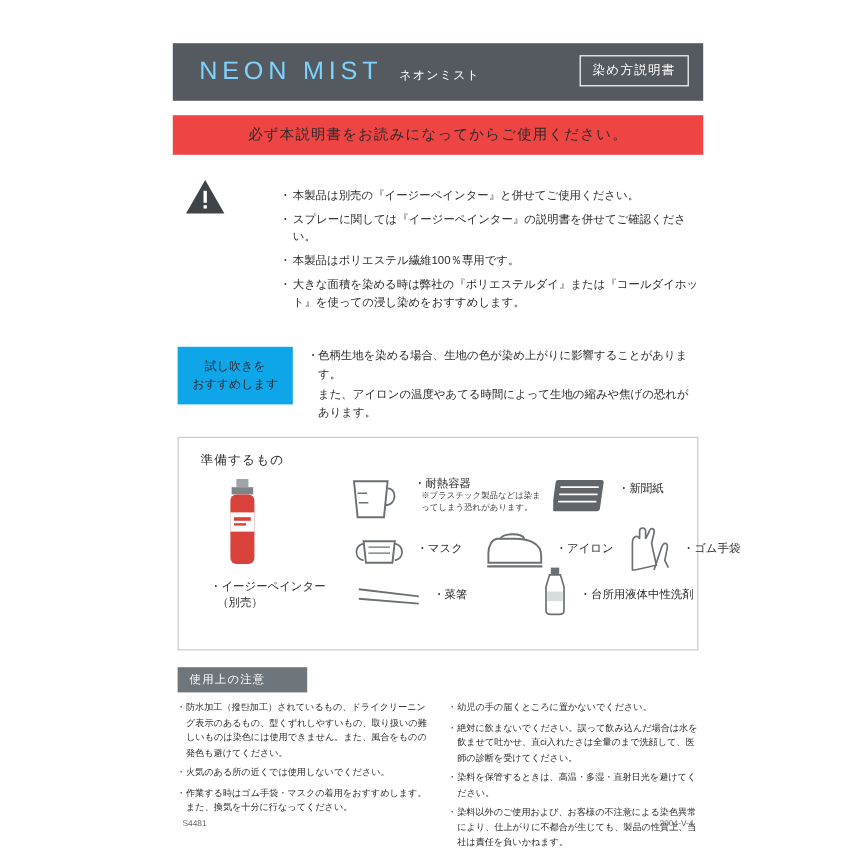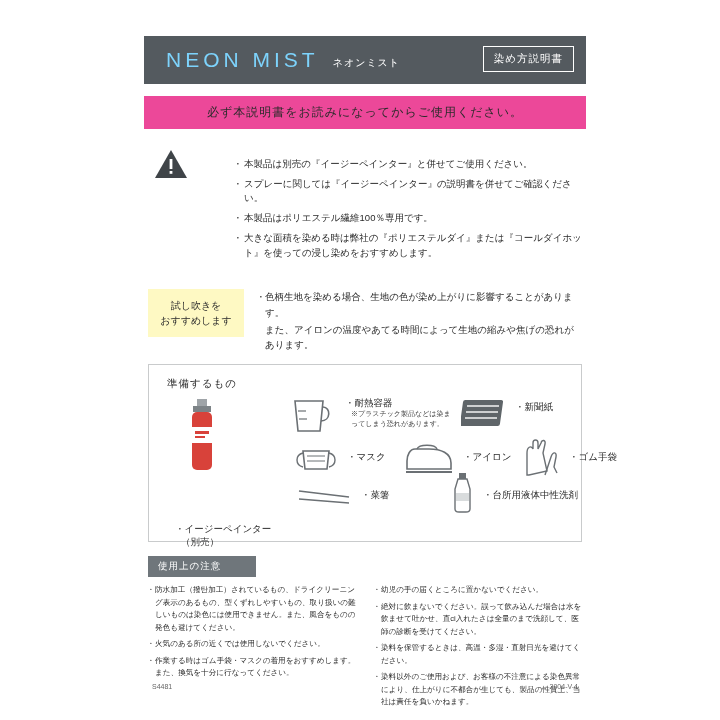--- a/index.html
+++ b/index.html
@@ -42,21 +42,21 @@
     position:absolute;right:12px;top:10px;
     border:1px solid #ffffff;
     color:#ffffff;
     font-size:10.5px;
     padding:5px 10px;
     letter-spacing:1px;
   }
   
   .notice{
     margin:12px 14px 0 14px;
-    background:#ec4899;
+    background:#ef4444;
     text-align:center;
     font-size:12px;
     padding:8px 0;
     letter-spacing:1px;
   }
   
   .warn{
     display:flex;
     margin:12px 18px 0 18px;
   }
@@ -82,21 +82,21 @@
     content:"・";position:absolute;left:-1px;top:0;
   }
   
   .test{
     display:flex;
     margin:8px 18px 0 18px;
     align-items:flex-start;
   }
   .test-label{
     width:96px;flex:0 0 96px;
-    background:#fef9c3;
+    background:#0ea5e9;
     font-size:10px;
     text-align:center;
     padding:9px 0;
     line-height:1.5;
   }
   .test-body{
     flex:1;padding-left:12px;
     font-size:9.5px;line-height:1.6;
   }
   .test-body p{margin:0 0 2px 0;position:relative;padding-left:9px;}
@@ -193,21 +193,21 @@
       <div class="item" style="left:38px;top:34px;width:60px;">
         <svg width="30" height="78" viewBox="0 0 30 78">
           <rect x="10" y="0" width="10" height="7" fill="#9fa4a8"></rect>
           <rect x="6" y="7" width="18" height="6" fill="#7d8387"></rect>
           <rect x="5" y="13" width="20" height="58" rx="5" fill="#d8423a"></rect>
           <rect x="5" y="28" width="20" height="16" fill="#ffffff"></rect>
           <rect x="8" y="32" width="14" height="3" fill="#d8423a"></rect>
           <rect x="8" y="37" width="10" height="2" fill="#d8423a"></rect>
         </svg>
       </div>
-      <div class="item" style="left:26px;top:118px;margin-top:40px;">
+      <div class="item" style="left:26px;top:118px;">
         <div><span>・</span><span>イージーペインター</span></div>
         <div style="margin-left:6px;">（別売）</div>
       </div>
 
       <div class="item" style="left:140px;top:30px;">
         <svg width="46" height="40" viewBox="0 0 46 40">
           <path d="M6,6 L34,6 L31,36 L9,36 Z" fill="none" stroke="#6b7074" stroke-width="1.6"></path>
           <path d="M34,12 C42,12 42,26 32,26" fill="none" stroke="#6b7074" stroke-width="1.6"></path>
           <line x1="9" y1="16" x2="17" y2="16" stroke="#6b7074" stroke-width="1.2"></line>
           <line x1="10" y1="24" x2="18" y2="24" stroke="#6b7074" stroke-width="1.2"></line>

